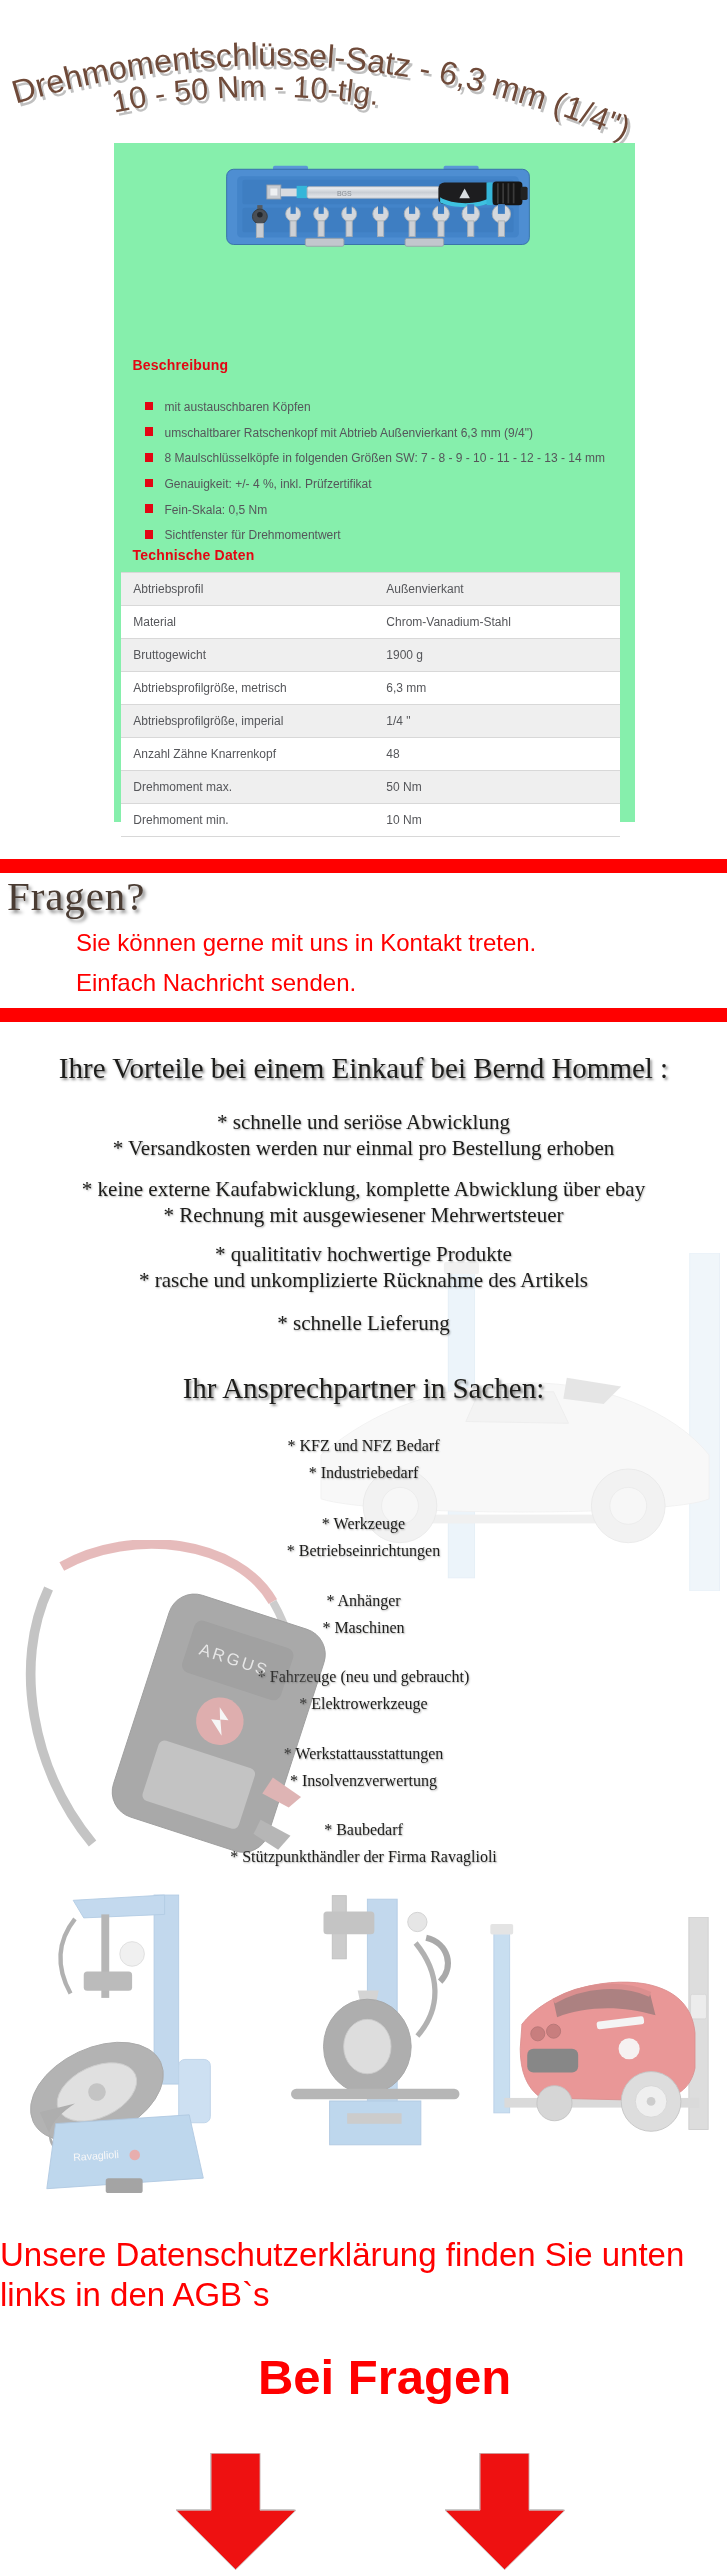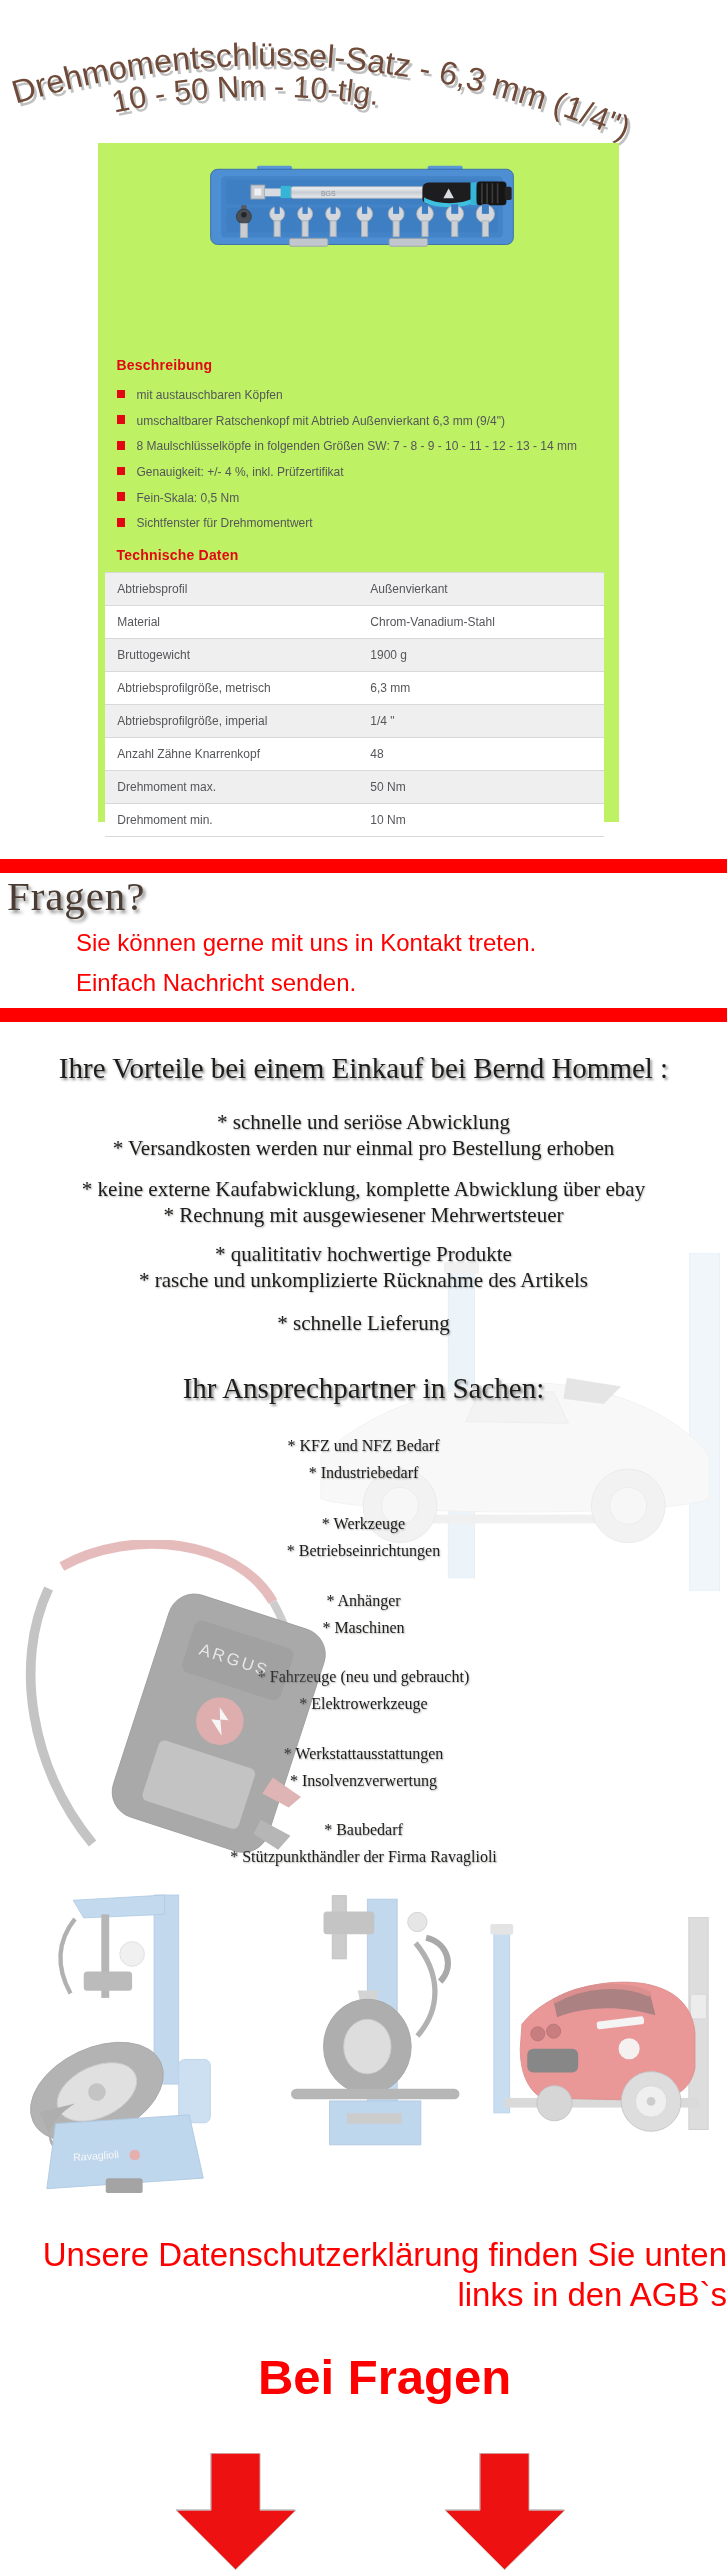--- a/index.html
+++ b/index.html
@@ -4,26 +4,26 @@
 <style>
   html,body{margin:0;padding:0;background:#fdfdfd;}
   #page{position:relative;width:727px;height:2576px;margin:0 auto;background:#ffffff;
         overflow:hidden;font-family:"Liberation Sans",sans-serif;}
   .abs{position:absolute;}
 
   
   #arc-title{top:0;left:0;}
 
   
-  #panel{top:143px;left:98px;width:521px;height:679px;background:#bef264;}
+  #panel{top:143px;left:114px;width:521px;height:679px;background:#86efac;}
   #product-photo{position:absolute;top:21px;left:110px;}
   .sec-heading{position:absolute;font-size:14px;font-weight:bold;color:#e30613;letter-spacing:0.2px;}
   #desc-heading{top:214px;left:18.5px;}
   #tech-heading{top:404px;left:18.5px;}
-  #feature-list{position:absolute;top:244px;left:18.5px;margin:0;padding:0;list-style:none;width:492px;}
+  #feature-list{position:absolute;top:244px;left:18.5px;margin:12px;padding:0;list-style:none;width:492px;}
   #feature-list li{position:relative;padding-left:20px;margin-bottom:9.7px;font-size:12px;color:#55565a;line-height:16px;}
   #feature-list li .sq{position:absolute;left:0;top:2.6px;width:8.8px;height:8.8px;background:#e30613;}
   #tech-table{position:absolute;top:429px;left:7px;width:499px;border-collapse:collapse;border-top:0.9px solid #d8d8d8;}
   #tech-table td{height:30px;font-size:12px;color:#55565a;border-bottom:0.9px solid #d8d8d8;vertical-align:middle;}
   #tech-table td.lbl{width:251px;padding-left:12.3px;}
   #tech-table tr:nth-child(odd){background:#efefef;}
   #tech-table tr:nth-child(even){background:#ffffff;}
 
   
   .redbar{left:0;width:727px;height:14px;background:#ff0000;}
@@ -47,21 +47,21 @@
   #ag4{top:1663px;} #ag5{top:1740px;} #ag6{top:1816px;}
 
   
   #bg-carlift{top:1253px;left:303px;opacity:.38;}
   #bg-tester{top:1540px;left:8.8px;opacity:.5;}
   #img-machine1{top:1888px;left:22px;opacity:.5;}
   #img-machine2{top:1892px;left:284px;opacity:.5;}
   #img-ferrari{top:1917px;left:469px;opacity:.62;}
 
   
-  #datenschutz{top:2235px;left:0;width:727px;text-align:right;font-size:33px;line-height:40px;color:#ff0000;}
+  #datenschutz{top:2235px;left:0;width:727px;text-align:left;font-size:33px;line-height:40px;color:#ff0000;}
   #bei-fragen{top:2349px;left:21px;width:727px;text-align:center;font-size:49px;color:#ff0000;font-weight:bold;
               font-stretch:condensed;letter-spacing:0;}
   .arrow{top:2453px;}
   #arrow-left{left:176px;} #arrow-right{left:445px;}
 </style>
 </head>
 <body>
 
 <div id="page">
 

